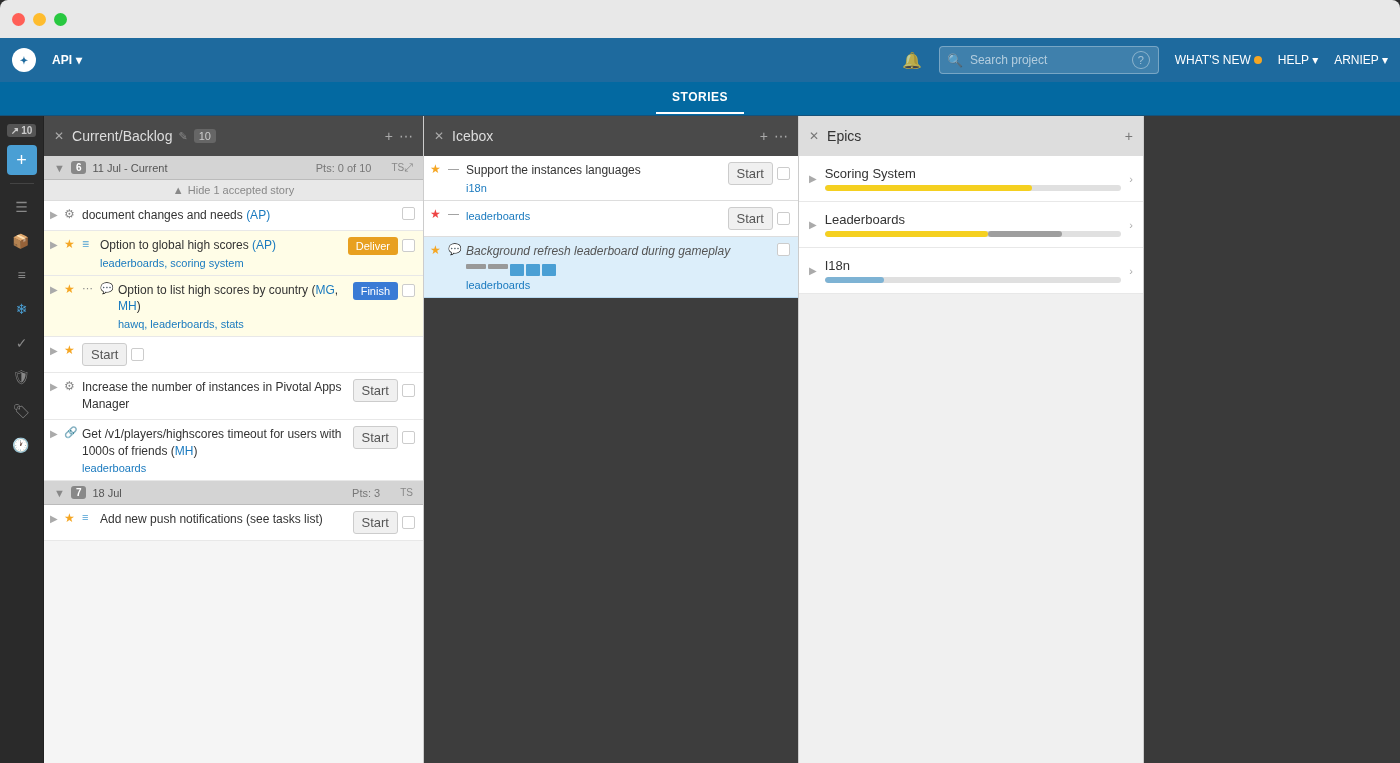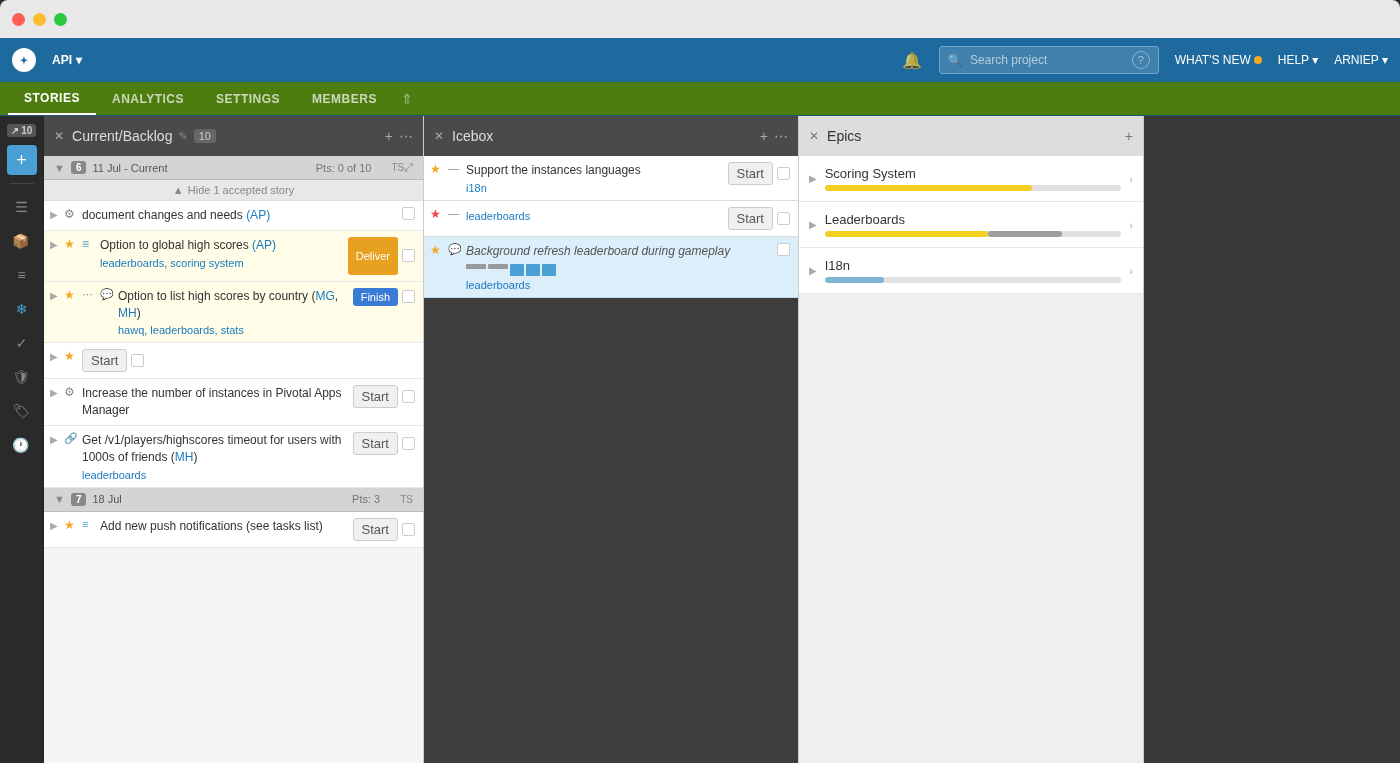--- a/index.html
+++ b/index.html
@@ -21,21 +21,21 @@
     .topnav-search { background: rgba(255,255,255,0.15); border: 1px solid rgba(255,255,255,0.3); border-radius: 4px; display: flex; align-items: center; padding: 4px 8px; gap: 6px; width: 220px; }
     .topnav-search input { background: transparent; border: none; outline: none; color: #fff; font-size: 12px; width: 160px; }
     .topnav-search input::placeholder { color: rgba(255,255,255,0.6); }
     .topnav-search-icon { color: rgba(255,255,255,0.6); font-size: 13px; }
     .topnav-help-icon { color: rgba(255,255,255,0.5); font-size: 11px; border: 1px solid rgba(255,255,255,0.4); border-radius: 50%; width: 18px; height: 18px; display: flex; align-items: center; justify-content: center; }
     .topnav-link { color: #fff; font-size: 12px; font-weight: 500; display: flex; align-items: center; gap: 3px; }
     .topnav-link .dot { width: 8px; height: 8px; background: #f5a623; border-radius: 50%; }
     .topnav-user { color: #fff; font-size: 12px; font-weight: 500; }
 
     
-    .tabbar { background: #4d7c0f; display: flex; align-items: center; height: 34px; padding: 0 8px; border-bottom: 1px solid #16527a; }
+    .tabbar { background: #0369a1; display: flex; align-items: center; height: 34px; padding: 0 8px; border-bottom: 1px solid #16527a; flex-direction: column; }
     .tab { padding: 8px 16px; color: rgba(255,255,255,0.7); font-size: 12px; font-weight: 600; letter-spacing: 0.5px; cursor: pointer; }
     .tab.active { color: #fff; border-bottom: 2px solid #fff; }
     .tab-collapse { color: rgba(255,255,255,0.5); font-size: 14px; padding: 0 8px; }
 
     
     .main { display: flex; height: calc(763px - 38px - 44px - 34px); background: #3a3a3a; }
 
     
     .left-sidebar { width: 44px; background: #2a2a2a; display: flex; flex-direction: column; align-items: center; padding: 8px 0; gap: 4px; border-right: 1px solid #222; }
     .sidebar-icon { width: 30px; height: 30px; display: flex; align-items: center; justify-content: center; color: #888; font-size: 14px; cursor: pointer; border-radius: 4px; }
@@ -81,21 +81,21 @@
     .story-expand { color: #aaa; font-size: 10px; cursor: pointer; padding-top: 2px; min-width: 10px; }
     .story-icon { font-size: 12px; min-width: 14px; color: #888; }
     .story-star { color: #f5a623; font-size: 12px; min-width: 14px; }
     .story-content { flex: 1; min-width: 0; }
     .story-title { font-size: 12px; color: #333; line-height: 1.4; }
     .story-title a { color: #1a7abf; text-decoration: none; }
     .story-tags { display: flex; flex-wrap: wrap; gap: 3px; margin-top: 3px; }
     .story-tag { font-size: 11px; color: #1a7abf; cursor: pointer; }
     .story-actions { display: flex; align-items: center; gap: 4px; }
     .btn-start { background: #f0f0f0; border: 1px solid #ccc; color: #555; font-size: 13px; padding: 3px 8px; border-radius: 3px; cursor: pointer; white-space: nowrap; }
-    .btn-deliver { background: #e8a020; border: none; color: #fff; font-size: 11px; padding: 13px 8px; border-radius: 3px; cursor: pointer; white-space: nowrap; }
+    .btn-deliver { background: #e8a020; border: none; color: #fff; font-size: 11px; padding: 3px 8px; border-radius: 3px; cursor: pointer; white-space: nowrap; }
     .btn-finish { background: #3a7bd5; border: none; color: #fff; font-size: 11px; padding: 3px 8px; border-radius: 3px; cursor: pointer; white-space: nowrap; }
     .story-checkbox { width: 13px; height: 13px; border: 1px solid #ccc; background: #fff; cursor: pointer; display: inline-block; border-radius: 2px; }
 
     
     .epic-row { background: #fff; border-bottom: 1px solid #e8e8e8; padding: 10px 10px; display: flex; align-items: center; gap: 8px; cursor: pointer; }
     .epic-expand { color: #aaa; font-size: 10px; }
     .epic-name { flex: 1; font-size: 13px; color: #333; font-weight: 400; }
     .epic-progress { margin-top: 4px; }
     .epic-bar-container { width: 100%; height: 6px; background: #e0e0e0; border-radius: 3px; overflow: hidden; display: flex; }
     .epic-bar-fill { height: 100%; border-radius: 3px; }

